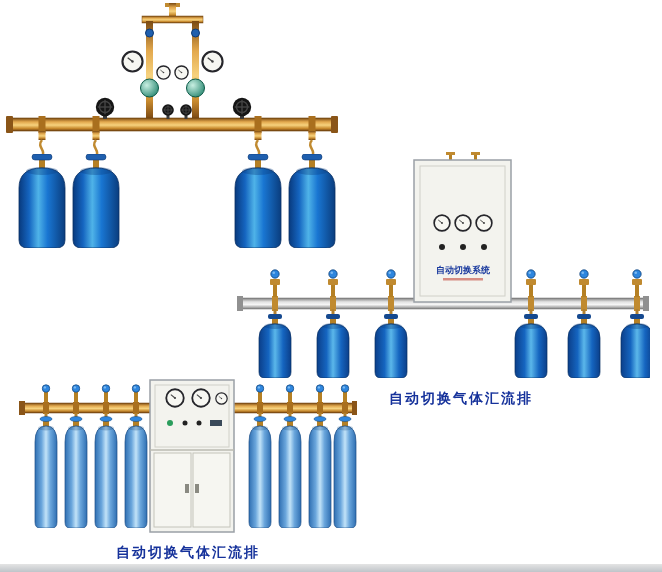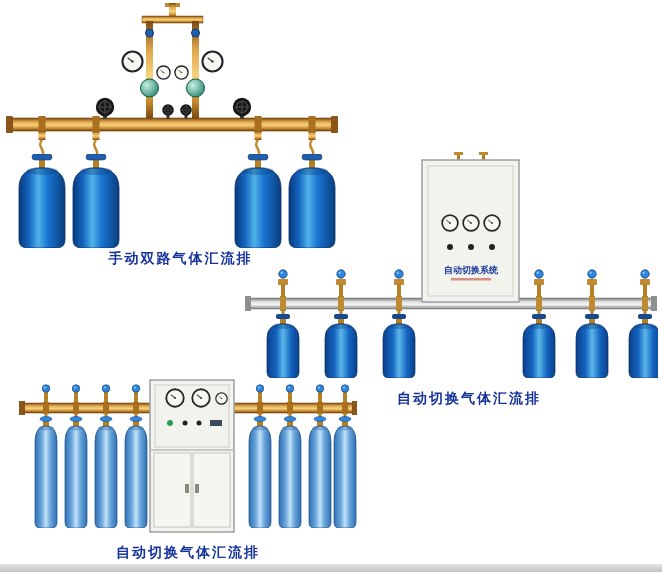--- a/index.html
+++ b/index.html
@@ -167,24 +167,23 @@
         <path d="M312 140 C 306 147, 317 151, 312 156" stroke="#c08a30" stroke-width="2.5" fill="none"></path>
       </g>
 
       <g>
         <use href="#symBottle1" x="16" y="154" width="52" height="94"></use>
         <use href="#symBottle1" x="70" y="154" width="52" height="94"></use>
         <use href="#symBottle1" x="232" y="154" width="52" height="94"></use>
         <use href="#symBottle1" x="286" y="154" width="52" height="94"></use>
       </g>
     </svg>
-    <div class="caption" style="top:250px; left:8px;">手动双路气体汇流排</div>
   </div>
 
-  <div class="figure" style="left:244px; top:152px; width:414px; height:258px;">
+  <div class="figure" style="left:236px; top:152px; width:414px; height:258px;">
     <svg width="414" height="236" viewBox="0 0 414 236">
 
       <g>
         <rect x="4" y="146" width="406" height="11" fill="url(#gSteel)" stroke="#6e6e6e" stroke-width="0.5"></rect>
         <rect x="1" y="144" width="6" height="15" fill="#909090"></rect>
         <rect x="407" y="144" width="6" height="15" fill="#909090"></rect>
       </g>
 
       <g>
 

